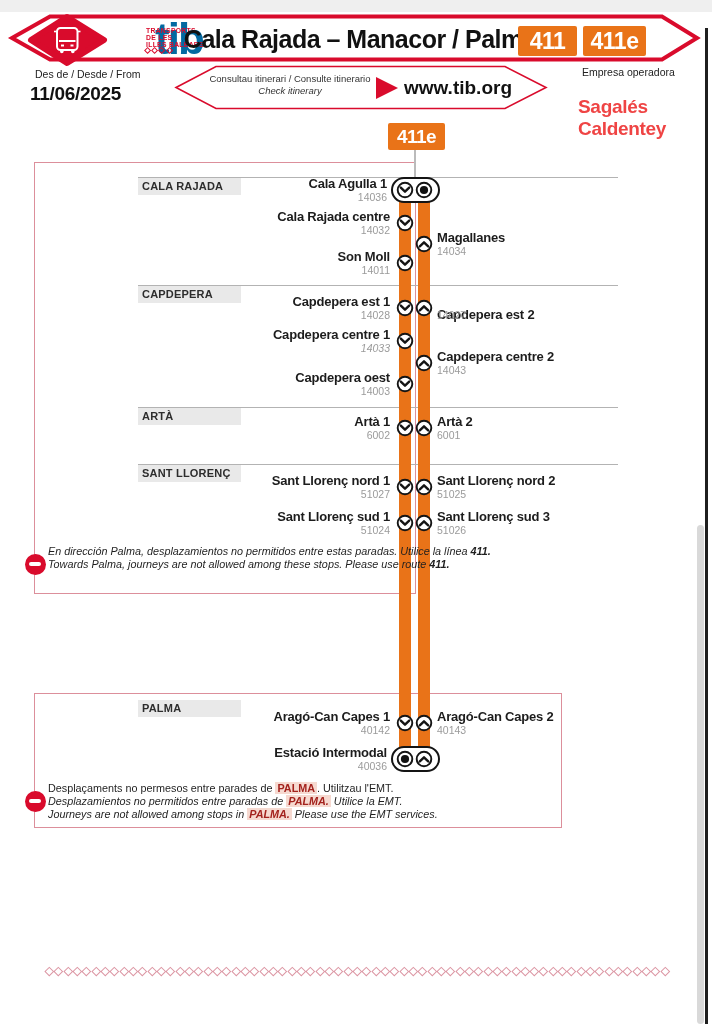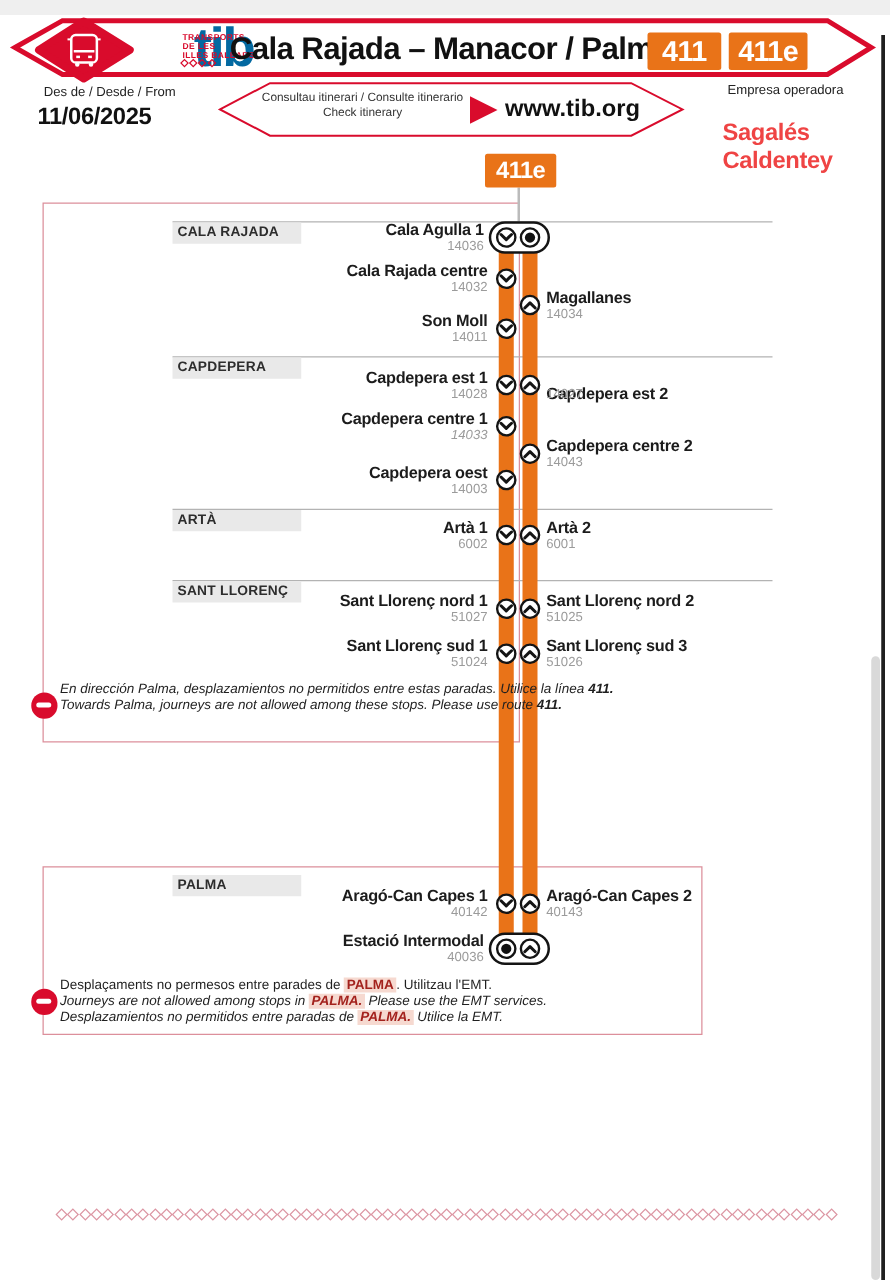--- a/index.html
+++ b/index.html
@@ -14,21 +14,21 @@
   .logo-chain{left:145px;top:48px;z-index:2;}
   .route-title{left:180px;top:25px;width:360px;text-align:center;font-size:25px;font-weight:bold;
                letter-spacing:-.5px;color:#111;z-index:2;white-space:nowrap;}
   .hbadge{top:26px;height:30px;background:#E97318;color:#fff;font-weight:bold;font-size:23px;
           text-align:center;line-height:30px;border-radius:2px;z-index:2;letter-spacing:-.5px;}
   .hbadge.b0{left:518px;width:59px;}
   .hbadge.b1{left:583px;width:63px;}
   .from-label{left:35px;top:68px;font-size:10.5px;color:#222;z-index:2;}
   .date{left:30px;top:83px;font-size:19px;font-weight:bold;color:#111;z-index:2;letter-spacing:-.3px;}
   .itin1{left:200px;top:73px;width:180px;text-align:center;font-size:9.5px;color:#333;z-index:2;}
-  .itin2{left:200px;top:85px;width:180px;text-align:center;font-size:9.5px;color:#333;z-index:2;}
+  .itin2{left:200px;top:85px;width:180px;text-align:center;font-size:9.5px;color:#333;z-index:2;font-style:italic;}
   .website{left:402px;top:77px;width:112px;text-align:center;font-size:19px;font-weight:bold;color:#111;z-index:2;}
   .op-label{left:582px;top:66px;font-size:10.5px;color:#222;z-index:2;}
   .op-name{left:578px;top:96px;font-size:19px;font-weight:bold;color:#ef4444;z-index:2;letter-spacing:-.3px;}
   
   .badge-e{left:388px;top:123px;width:57px;height:27px;background:#E97318;color:#fff;font-weight:bold;
            font-size:19px;text-align:center;line-height:27px;border-radius:2px;z-index:6;letter-spacing:-.5px;}
   .connector{left:414px;top:150px;width:1.5px;height:29px;background:#bbb;z-index:2;}
   .note-box{border:1px solid #dc8f9b;z-index:1;}
   .sec-line{height:1px;background:#b3b3b3;z-index:2;}
   .sec-bar{left:138px;width:103px;height:17px;background:#e9e9e9;z-index:2;
@@ -236,22 +236,22 @@
         <path d="M4.8 11.4 L9 7.3 L13.2 11.4" fill="none" stroke="#141414" stroke-width="2.4" stroke-linecap="round" stroke-linejoin="round"></path>
       </svg>
       <div class="abs noentry" style="left: 24.5px; top: 553.5px;"></div>
       <div class="abs note-text" style="left: 48px; top: 545px;">
         <div><span class="it">En dirección Palma, desplazamientos no permitidos entre estas paradas. Utilice la línea </span><span class="it bd">411.</span></div>
         <div><span class="it">Towards Palma, journeys are not allowed among these stops. Please use route </span><span class="it bd">411.</span></div>
       </div>
       <div class="abs noentry" style="left: 24.5px; top: 790.5px;"></div>
       <div class="abs note-text" style="left: 48px; top: 782px;">
         <div><span class="">Desplaçaments no permesos entre parades de </span><span class="hl">PALMA</span><span class="">. Utilitzau l'EMT.</span></div>
+        <div><span class="it">Desplazamientos no permitidos entre paradas de </span><span class="it hl">PALMA.</span><span class="it"> Utilice la EMT.</span></div>
         <div><span class="it">Journeys are not allowed among stops in </span><span class="it hl">PALMA.</span><span class="it"> Please use the EMT services.</span></div>
-        <div><span class="it">Desplazamientos no permitidos entre paradas de </span><span class="it hl">PALMA.</span><span class="it"> Utilice la EMT.</span></div>
       </div>
     </div>
 
   <div id="footer-chain">
       <div class="abs fdia" style="left: 46px; top: 968px;"></div>
       <div class="abs fdia" style="left: 55.33px; top: 968px;"></div>
       <div class="abs fdia" style="left: 64.66px; top: 968px;"></div>
       <div class="abs fdia" style="left: 73.99px; top: 968px;"></div>
       <div class="abs fdia" style="left: 83.32px; top: 968px;"></div>
       <div class="abs fdia" style="left: 92.65px; top: 968px;"></div>

